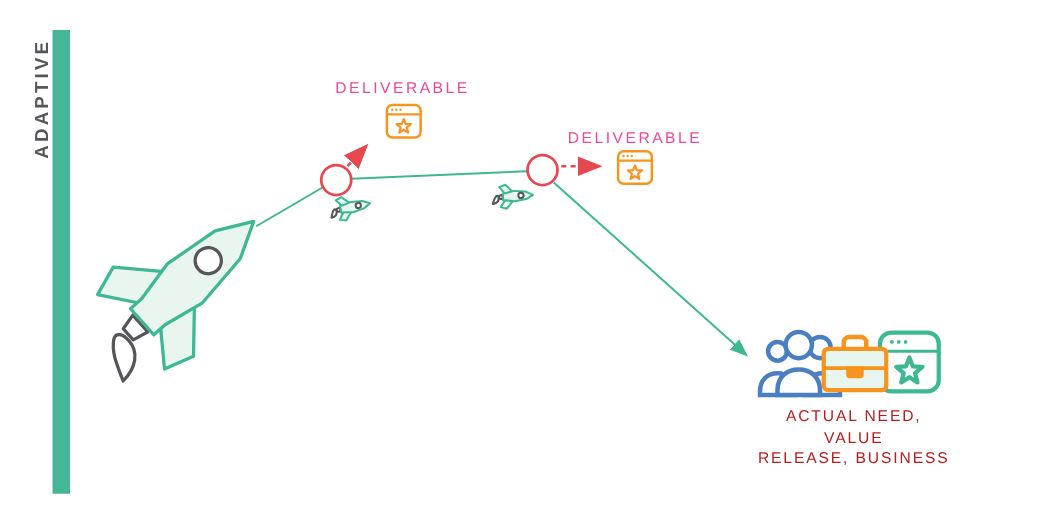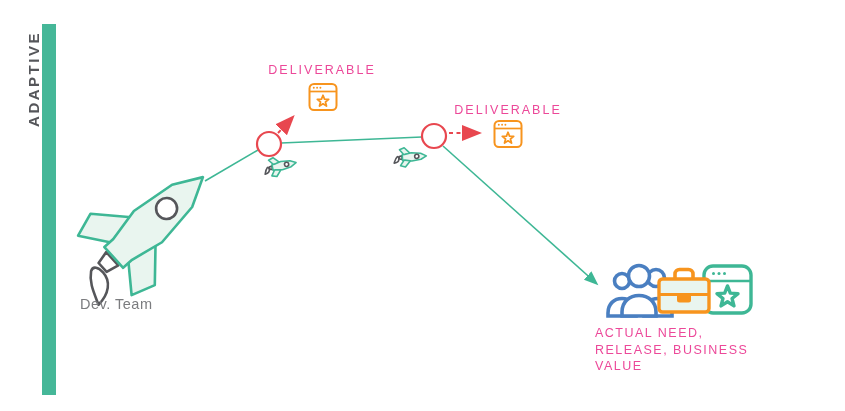--- a/index.html
+++ b/index.html
@@ -19,22 +19,22 @@
     position:absolute;width:170px;text-align:center;
     font-size:12.5px;letter-spacing:2px;color:#ec4899;
   }
   .deliverable-label.d1{left:237px;top:63px;}
   .deliverable-label.d2{left:423px;top:103px;}
   .devteam-label{
     position:absolute;left:80px;top:296px;width:120px;
     font-size:14.5px;letter-spacing:0.5px;color:#7b7c7f;
   }
   .outcome-label{
-    position:absolute;left:595px;top:325px;width:176px;
-    font-size:12.5px;letter-spacing:1.5px;color:#ec4899;line-height:16.5px;
+    position:absolute;left:595px;top:325px;width:176px;text-align:center;
+    font-size:12.5px;letter-spacing:1.5px;color:#b91c1c;line-height:16.5px;
   }
 </style>
 </head>
 <body>
 
 <div class="stage">
 
   <div class="adaptive-bar"></div>
   <div class="adaptive-label">ADAPTIVE</div>
 
@@ -110,20 +110,19 @@
     <g>
       <path d="M 675,279 v-5 a 4.5,4.5 0 0 1 4.5,-4.5 h 9 a 4.5,4.5 0 0 1 4.5,4.5 v 5" fill="none" stroke="#f7941e" stroke-width="3.6"></path>
       <rect x="659" y="279" width="50" height="33" rx="3.5" fill="#e9f5ef" stroke="#f7941e" stroke-width="3.4"></rect>
       <line x1="659" y1="294.5" x2="709" y2="294.5" stroke="#f7941e" stroke-width="3"></line>
       <path d="M 677,293 h 14 v 7 a 2.5,2.5 0 0 1 -2.5,2.5 h -9 a 2.5,2.5 0 0 1 -2.5,-2.5 Z" fill="#f7941e"></path>
     </g>
   </svg>
 
   <div class="deliverable-label d1">DELIVERABLE</div>
   <div class="deliverable-label d2">DELIVERABLE</div>
-  <div class="devteam-label">Dev. Team</div>
   <div class="outcome-label">
     <div>ACTUAL NEED,</div>
+    <div>VALUE</div>
     <div>RELEASE, BUSINESS</div>
-    <div>VALUE</div>
   </div>
 
 </div>
 
 </body></html>

